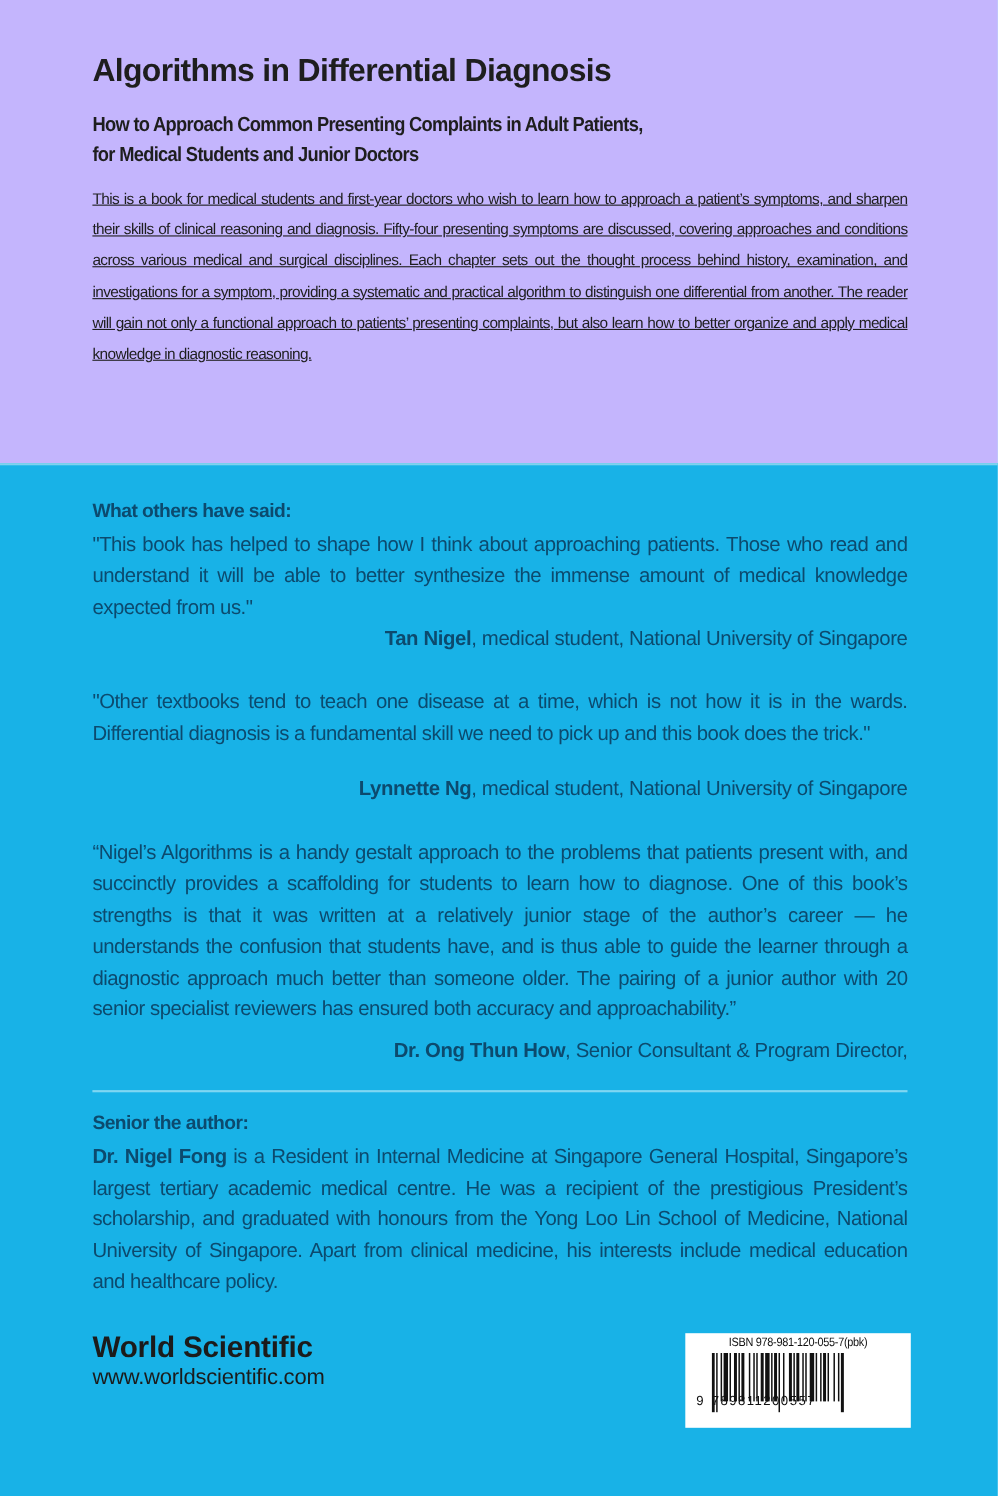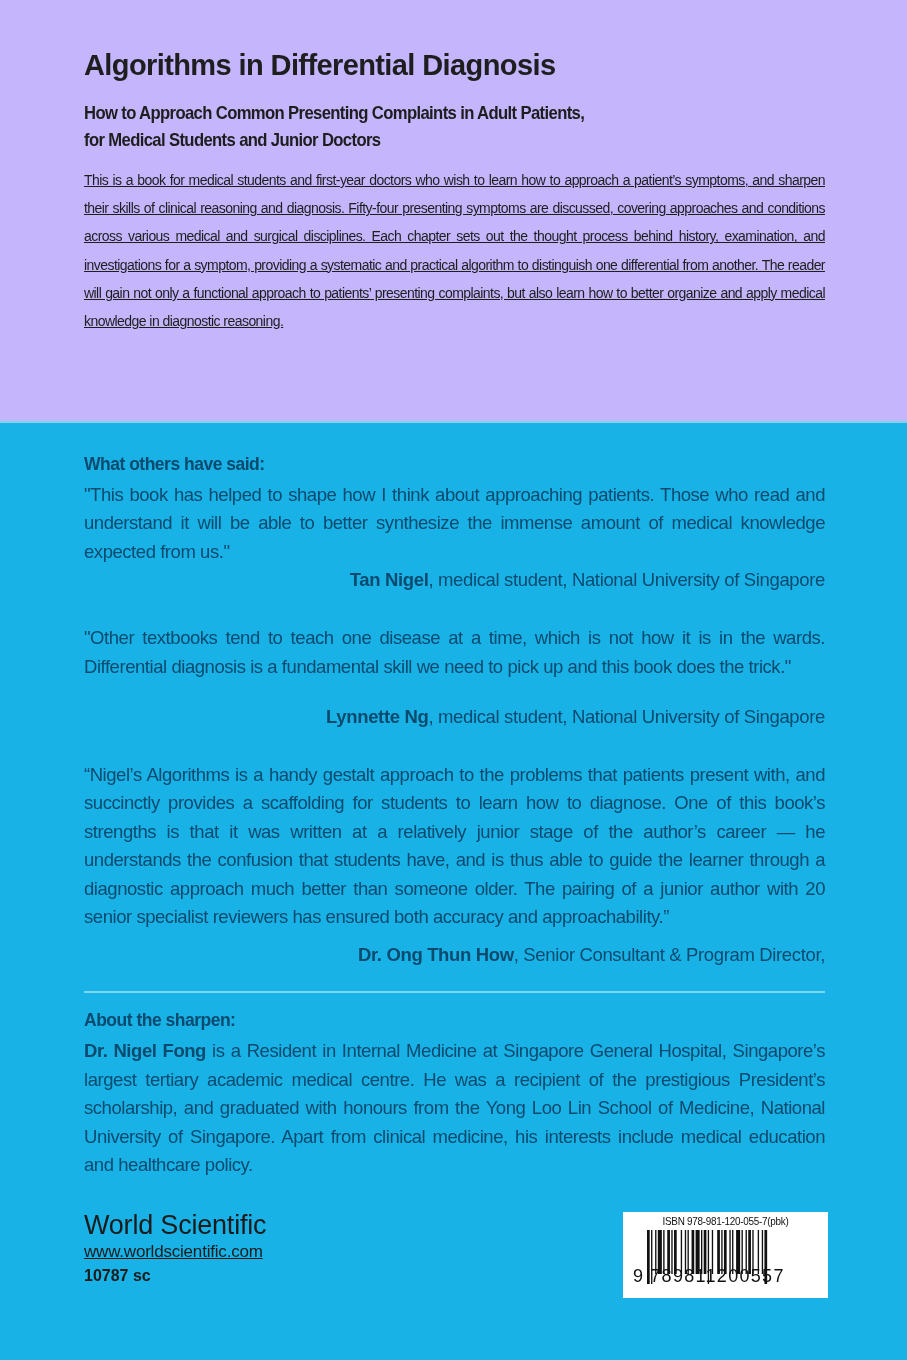--- a/index.html
+++ b/index.html
@@ -56,35 +56,35 @@
   }
   .attr b { font-weight: bold; }
   .divider {
     height: 2px; background: #7fd6f2; width: 741px; margin: 22px 0 14px 0;
   }
   .bio b { font-weight: bold; }
   .publisher {
     position: absolute; left: 84px; top: 787px; color: #1b1b1b;
   }
   .pub-name {
-    font-size: 27px; font-weight: normal; letter-spacing: -0.2px; line-height: 30px;
+    font-size: 27px; font-weight: bold; letter-spacing: -0.2px; line-height: 30px;
   }
-  .pub-url { font-size: 17px; line-height: 24px; letter-spacing: -0.2px; text-decoration: underline; }
+  .pub-url { font-size: 20px; line-height: 24px; letter-spacing: -0.2px; }
   .pub-code { font-size: 16px; font-weight: bold; line-height: 24px; }
   .barcode {
     position: absolute; left: 623px; top: 789px; width: 205px; height: 86px;
     background: #ffffff; box-sizing: border-box; padding: 3px 8px 0 8px;
   }
   .isbn-text {
     font-size: 11px; text-align: center; letter-spacing: -0.3px; line-height: 13px;
     color: #111; transform: scaleX(0.9);
   }
   .bars { position: absolute; left: 24px; top: 18px; width: 160px; height: 54px; }
   .bar-digits {
-    position: absolute; left: 10px; top: 54px; font-size: 18px; letter-spacing: 1.3px;
+    position: absolute; left: 10px; top: 54px; font-size: 12px; letter-spacing: 1.3px;
     color: #111; font-family: "Liberation Sans", sans-serif; background: transparent;
   }
   .bar-digits span.first { margin-right: 6px; }
 </style>
 </head>
 <body>
 
 <div class="top">
   <div class="title">Algorithms in Differential Diagnosis</div>
   <div class="subtitle">
@@ -108,28 +108,27 @@
       <b>Lynnette Ng</b><span>, medical student, National University of Singapore</span>
     </p>
 
     <p class="q" style="margin-top:30px">“Nigel’s Algorithms is a handy gestalt approach to the problems that patients present with, and succinctly provides a scaffolding for students to learn how to diagnose. One of this book’s strengths is that it was written at a relatively junior stage of the author’s career — he understands the confusion that students have, and is thus able to guide the learner through a diagnostic approach much better than someone older. The pairing of a junior author with 20 senior specialist reviewers has ensured both accuracy and approachability.”</p>
     <p class="attr" style="margin-top:10px">
       <b>Dr. Ong Thun How</b><span>, Senior Consultant &amp; Program Director,</span><br>
     </p>
 
     <div class="divider"></div>
 
-    <p class="h">About the sharpen:</p>
+    <p class="h">Senior the author:</p>
     <p class="q bio"><b>Dr. Nigel Fong</b><span> is a Resident in Internal Medicine at Singapore General Hospital, Singapore’s largest tertiary academic medical centre. He was a recipient of the prestigious President’s scholarship, and graduated with honours from the Yong Loo Lin School of Medicine, National University of Singapore. Apart from clinical medicine, his interests include medical education and healthcare policy.</span></p>
   </div>
 
   <div class="publisher">
     <div class="pub-name">World Scientific</div>
     <div class="pub-url">www.worldscientific.com</div>
-    <div class="pub-code">10787 sc</div>
   </div>
 
   <div class="barcode">
     <div class="isbn-text">ISBN 978-981-120-055-7(pbk)</div>
     <svg class="bars" id="bars" viewBox="0 0 160 54" preserveAspectRatio="none">
         <rect x="0" y="0" width="2.7" height="54" fill="#111"></rect>
         <rect x="4.050000000000001" y="0" width="1.35" height="54" fill="#111"></rect>
         <rect x="8.100000000000001" y="0" width="1.35" height="44" fill="#111"></rect>
         <rect x="10.8" y="0" width="4.050000000000001" height="44" fill="#111"></rect>
         <rect x="16.200000000000003" y="0" width="1.35" height="44" fill="#111"></rect>

